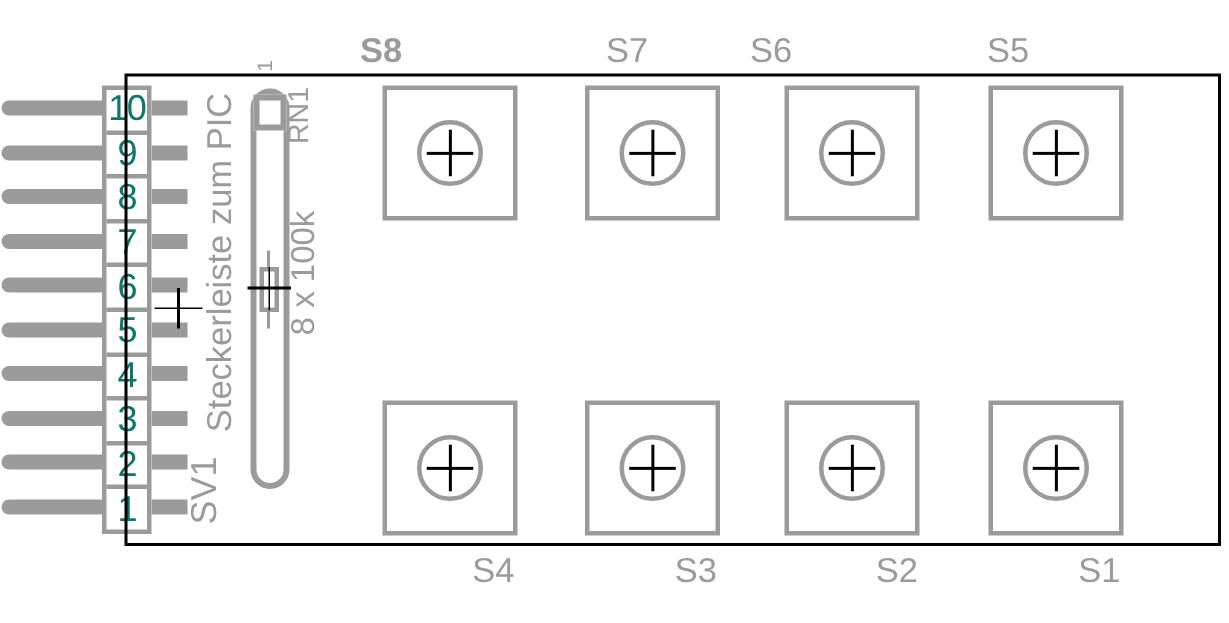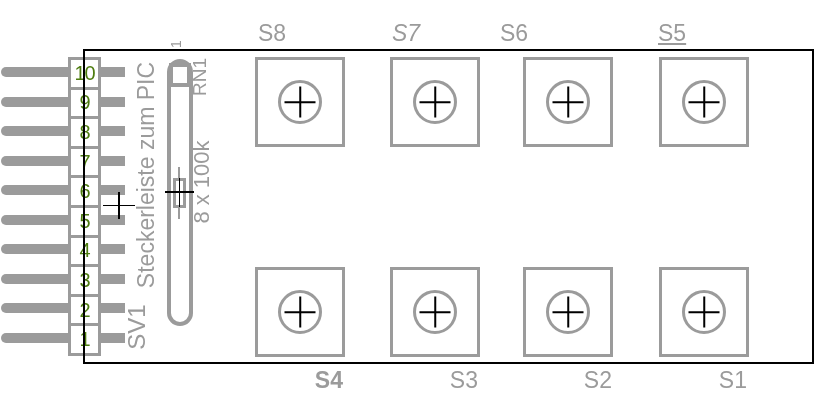--- a/index.html
+++ b/index.html
@@ -6,21 +6,21 @@
   body{
     width:819px;height:415px;position:relative;background:#ffffff;
     font-family:"Liberation Sans", sans-serif;overflow:hidden;
   }
   .abs{position:absolute;box-sizing:border-box;}
   
   .board-outline{left:83px;top:49px;width:731px;height:315px;border:2px solid #000;z-index:6;}
   
   .conn-col{left:68px;top:57px;width:33px;border:3px solid #9b9b9b;background:#fff;z-index:4;}
   .conn-cell{height:26.6px;border-bottom:3px solid #9b9b9b;display:flex;align-items:center;justify-content:center;
-             font-size:20px;color:#4d7c0f;letter-spacing:-1px;text-align:center;}
+             font-size:24px;color:#0f766e;letter-spacing:-1px;text-align:center;}
   .conn-cell:last-child{border-bottom:none;}
   .pinbar{left:1px;width:67px;height:10px;background:#9b9b9b;border-radius:5px 0 0 5px;z-index:3;}
   .stub{left:101px;width:24px;height:10px;background:#9b9b9b;z-index:3;}
   
   .xh{background:#000;height:1.5px;z-index:7;}
   .xv{background:#000;width:1.5px;z-index:7;}
   
   .rot{transform:rotate(-90deg);color:#9b9b9b;text-align:center;white-space:nowrap;z-index:8;}
   .t-desc{left:26px;top:164px;width:240px;height:22px;line-height:22px;font-size:23px;}
   .t-sv1{left:107px;top:316px;width:60px;height:22px;line-height:22px;font-size:24px;}
@@ -135,20 +135,20 @@
   <div class="sw-circle"></div>
   <div class="sw-xh"></div>
   <div class="sw-xv"></div>
 </div>
 <div class="abs switch" style="left:659px;top:267px;">
   <div class="sw-circle"></div>
   <div class="sw-xh"></div>
   <div class="sw-xv"></div>
 </div>
 
-<div class="abs slabel toprow" style="left:258px;">S8</div>
-<div class="abs slabel toprow" style="left:392px;font-style:italic;">S7</div>
+<div class="abs slabel toprow" style="left:240px;font-weight:bold;">S8</div>
+<div class="abs slabel toprow" style="left:404px;">S7</div>
 <div class="abs slabel toprow" style="left:500px;">S6</div>
-<div class="abs slabel toprow" style="left:658px;text-decoration:underline;">S5</div>
-<div class="abs slabel botrow" style="left:255px;font-weight:bold;">S4</div>
+<div class="abs slabel toprow" style="left:658px;">S5</div>
+<div class="abs slabel botrow" style="left:255px;">S4</div>
 <div class="abs slabel botrow" style="left:390px;">S3</div>
 <div class="abs slabel botrow" style="left:524px;">S2</div>
 <div class="abs slabel botrow" style="left:659px;">S1</div>
 
 </body></html>

